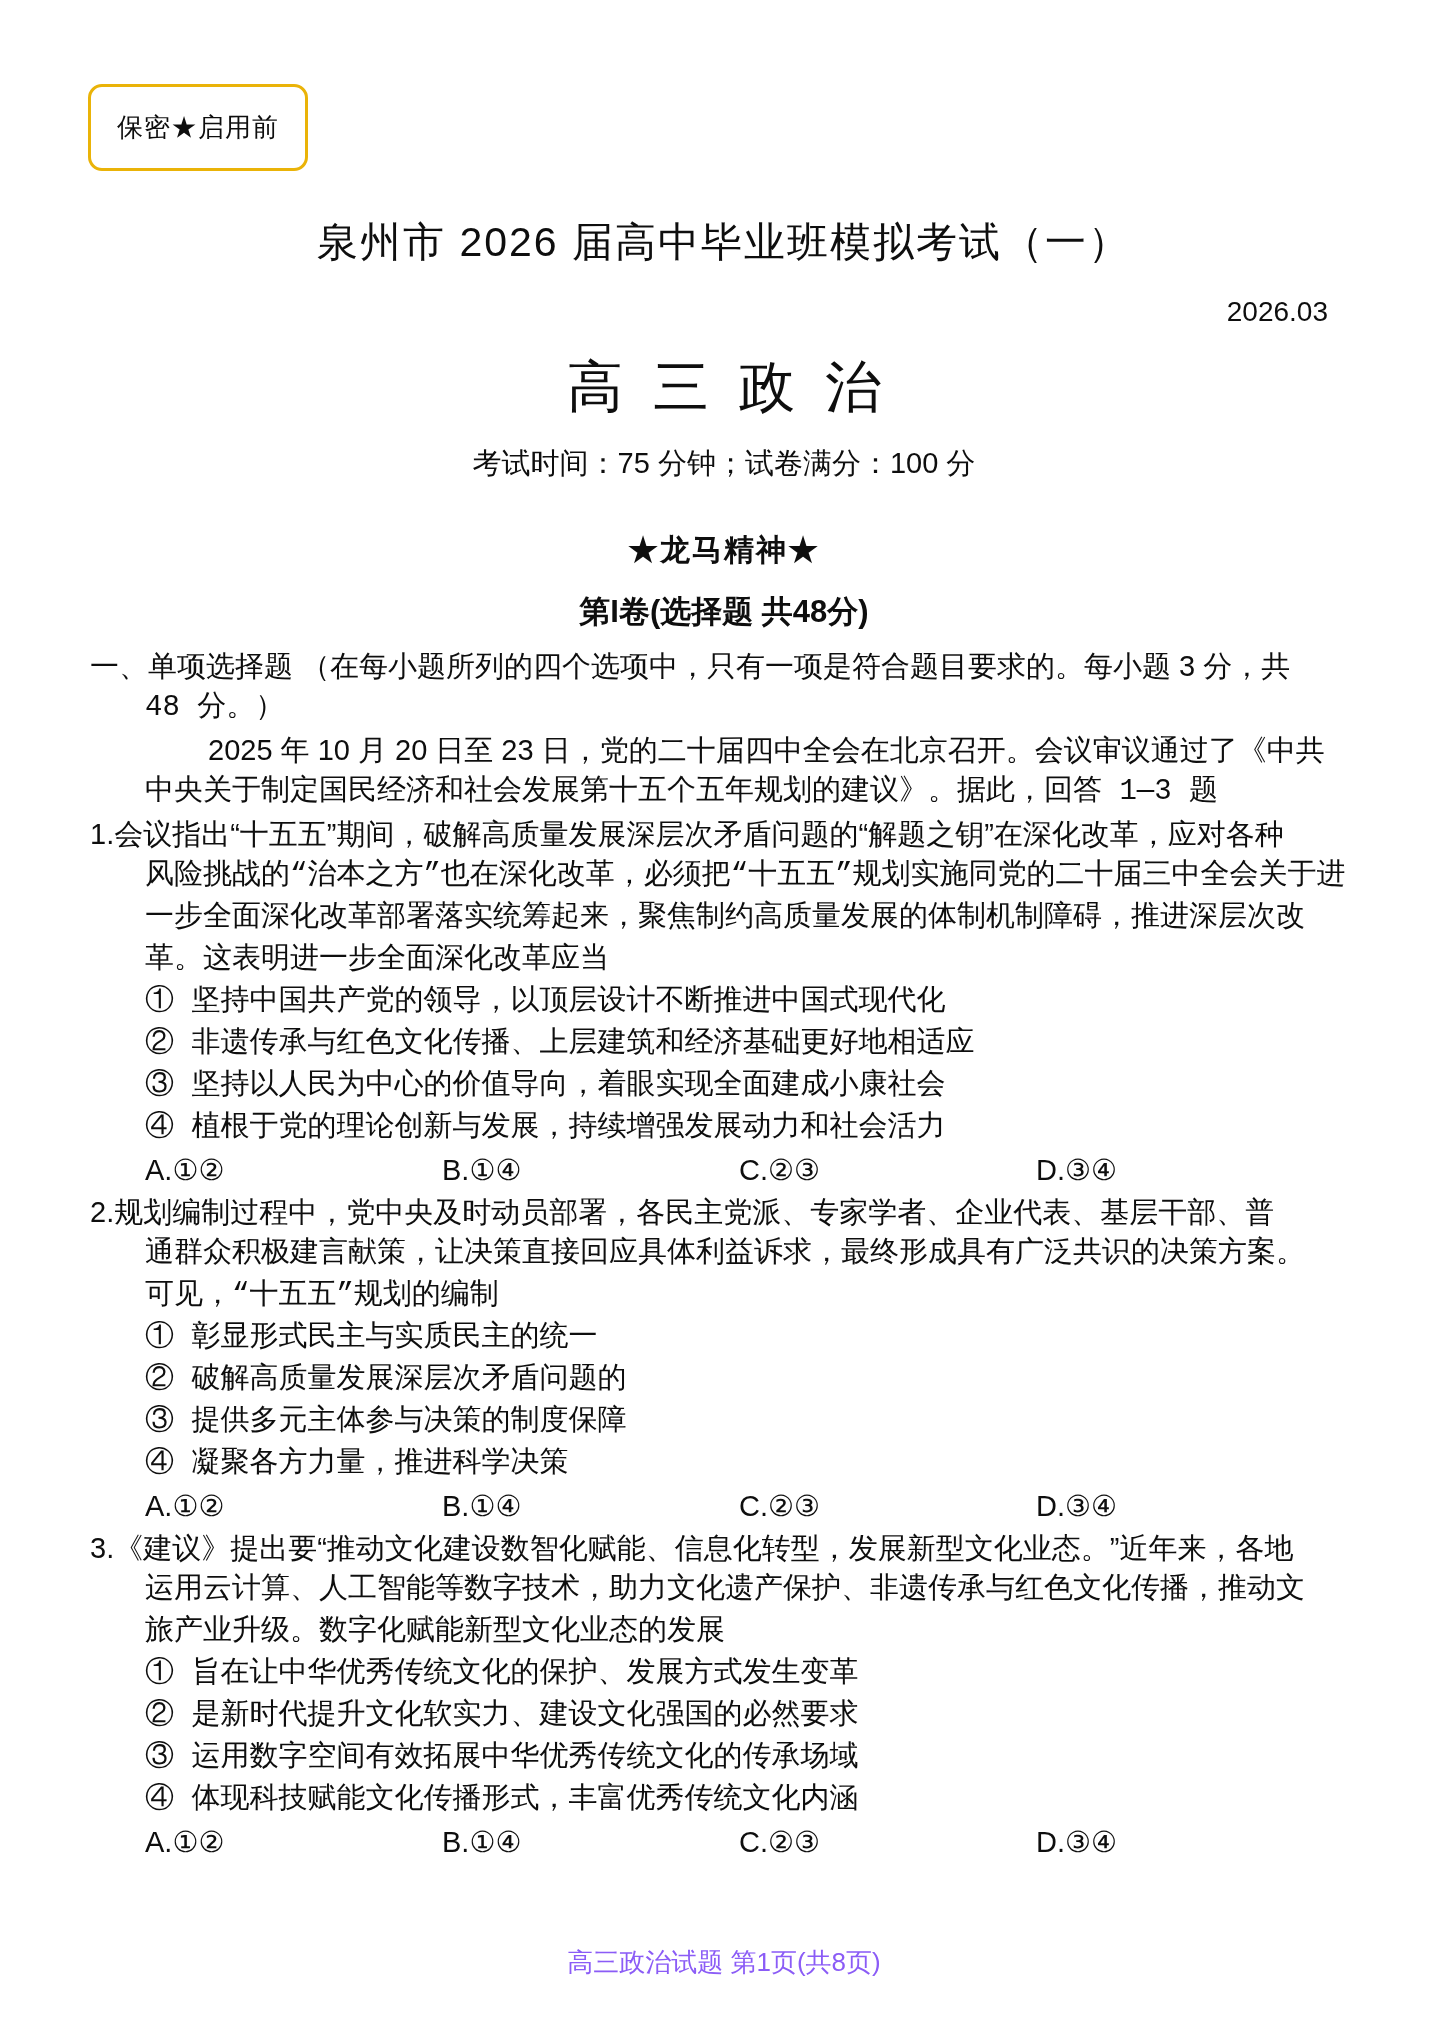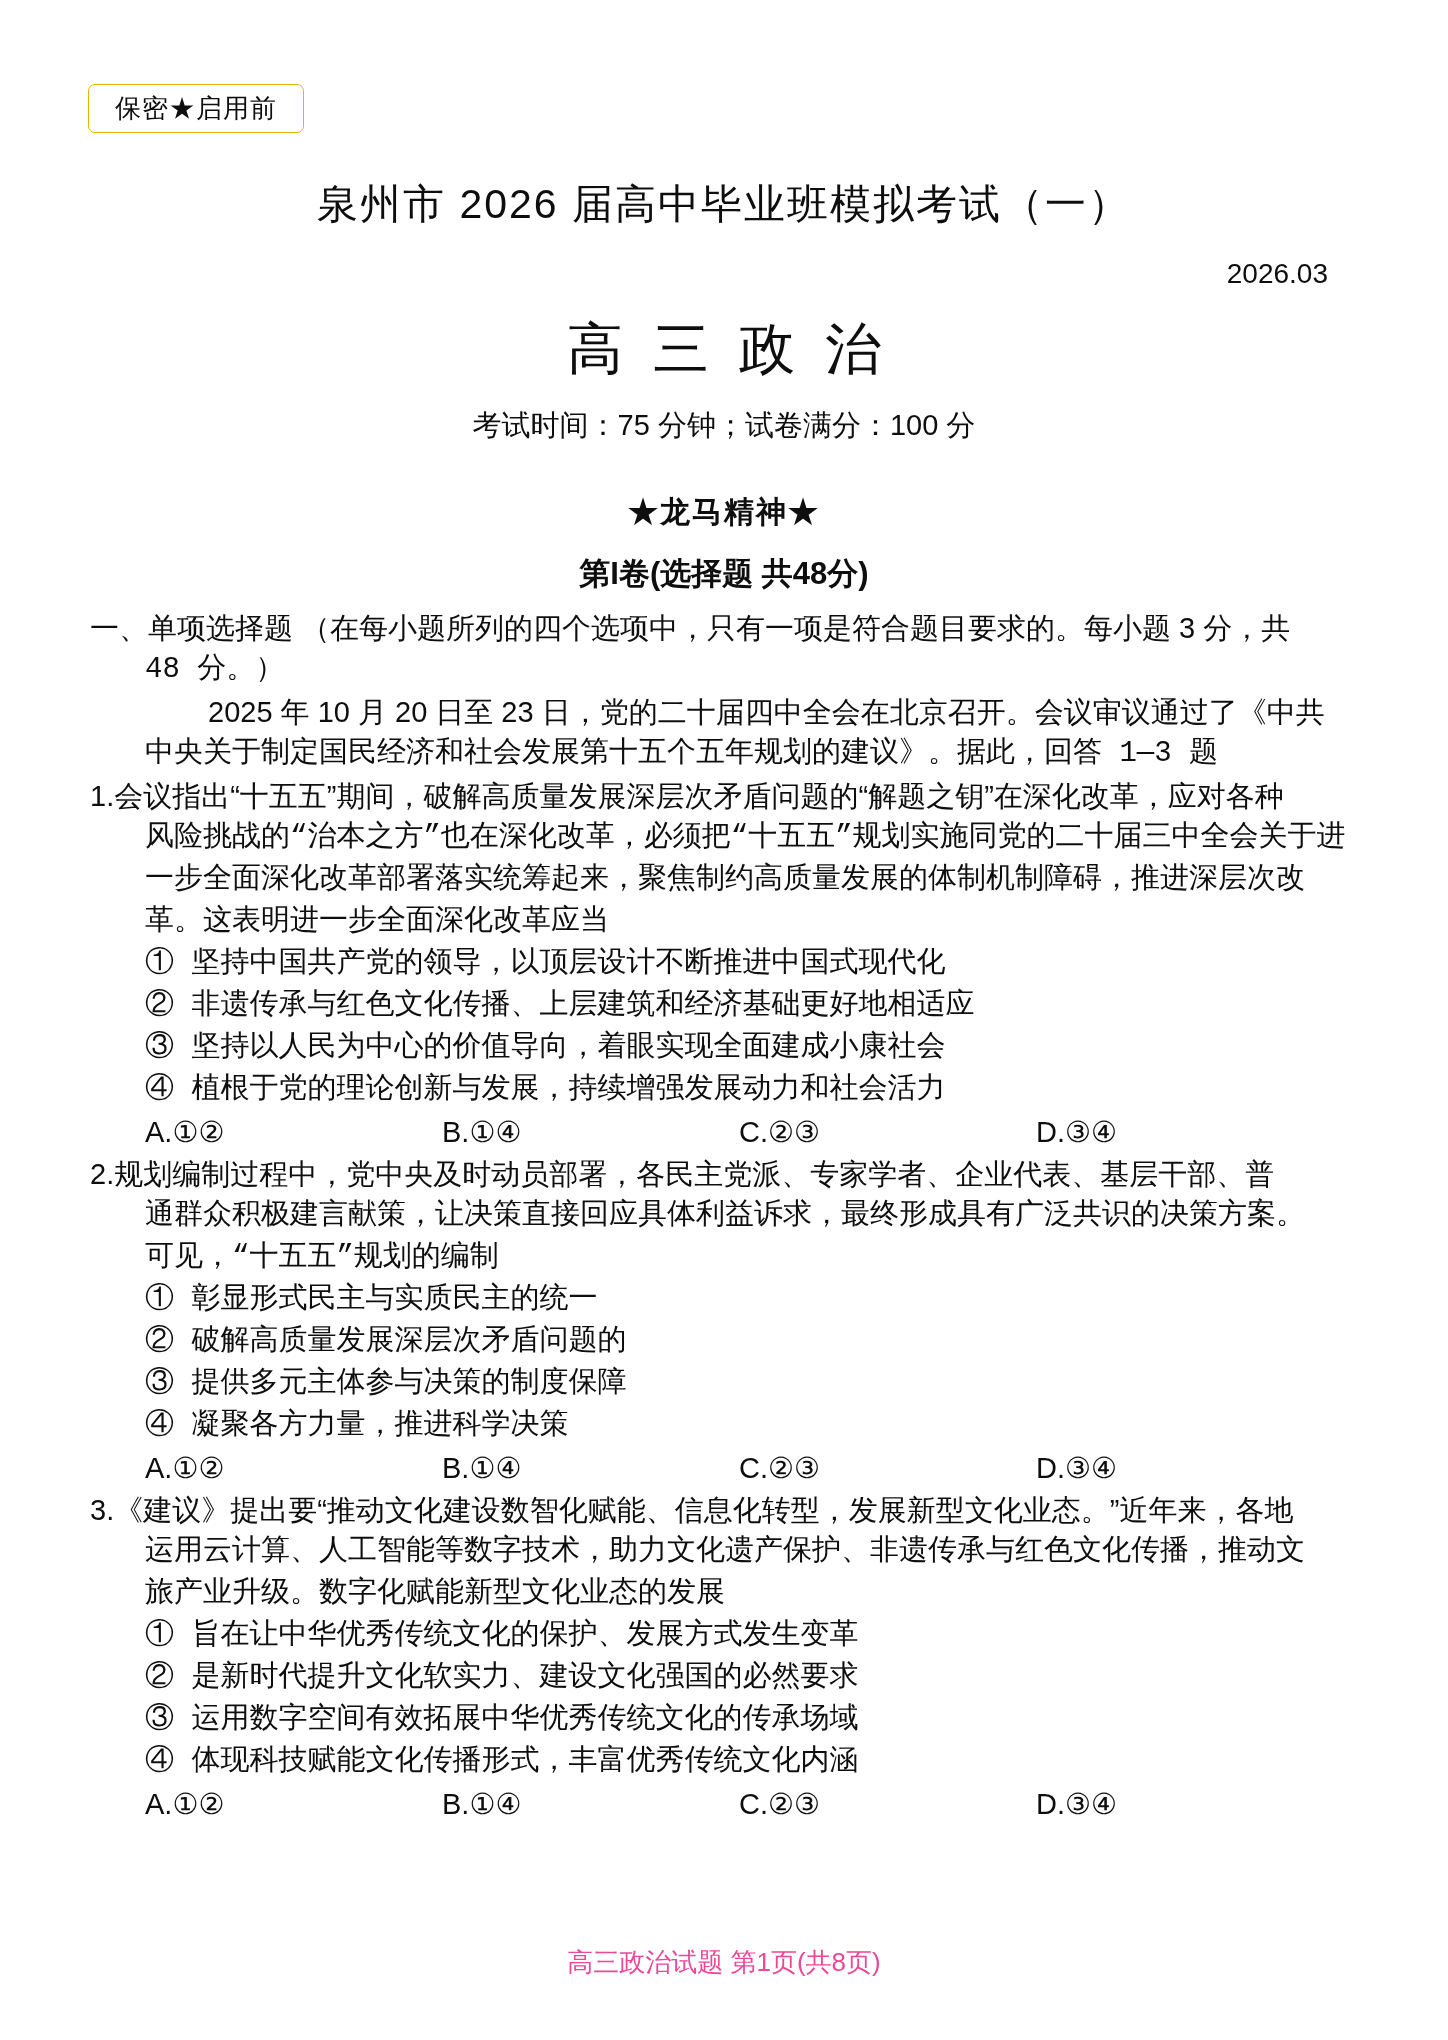--- a/index.html
+++ b/index.html
@@ -9,23 +9,23 @@
     height: 2040px;
     margin: 0 auto;
     background: #ffffff;
     color: #0e0e0e;
     font-family: "Liberation Sans", sans-serif;
     overflow: hidden;
   }
   .badge {
     display: inline-block;
     margin: 84px 0 0 88px;
-    border: 1px solid #eab308;
-    border-radius: 7px;
-    padding: 6px 26px;
+    border: 3px solid #eab308;
+    border-radius: 14px;
+    padding: 23px 26px;
     font-size: 26px;
     letter-spacing: 1px;
   }
   .exam-title {
     margin: 44px 0 0 0;
     text-align: center;
     font-size: 41px;
     font-weight: normal;
     letter-spacing: 2px;
   }
@@ -71,21 +71,21 @@
   .para-indent { padding-left: 118px; }
   .options-row { display: flex; padding-left: 55px; }
   .options-row .opt { flex: none; width: 297px; }
   .options-row .opt:last-child { width: auto; }
   .page-footer {
     position: absolute;
     left: 0; right: 0;
     top: 1945px;
     text-align: center;
     font-size: 26px;
-    color: #ec4899;
+    color: #8b5cf6;
   }
 </style>
 </head>
 <body>
 
 <div class="page">
 
   <div class="badge">
     <span>保密★启用前</span>
   </div>

